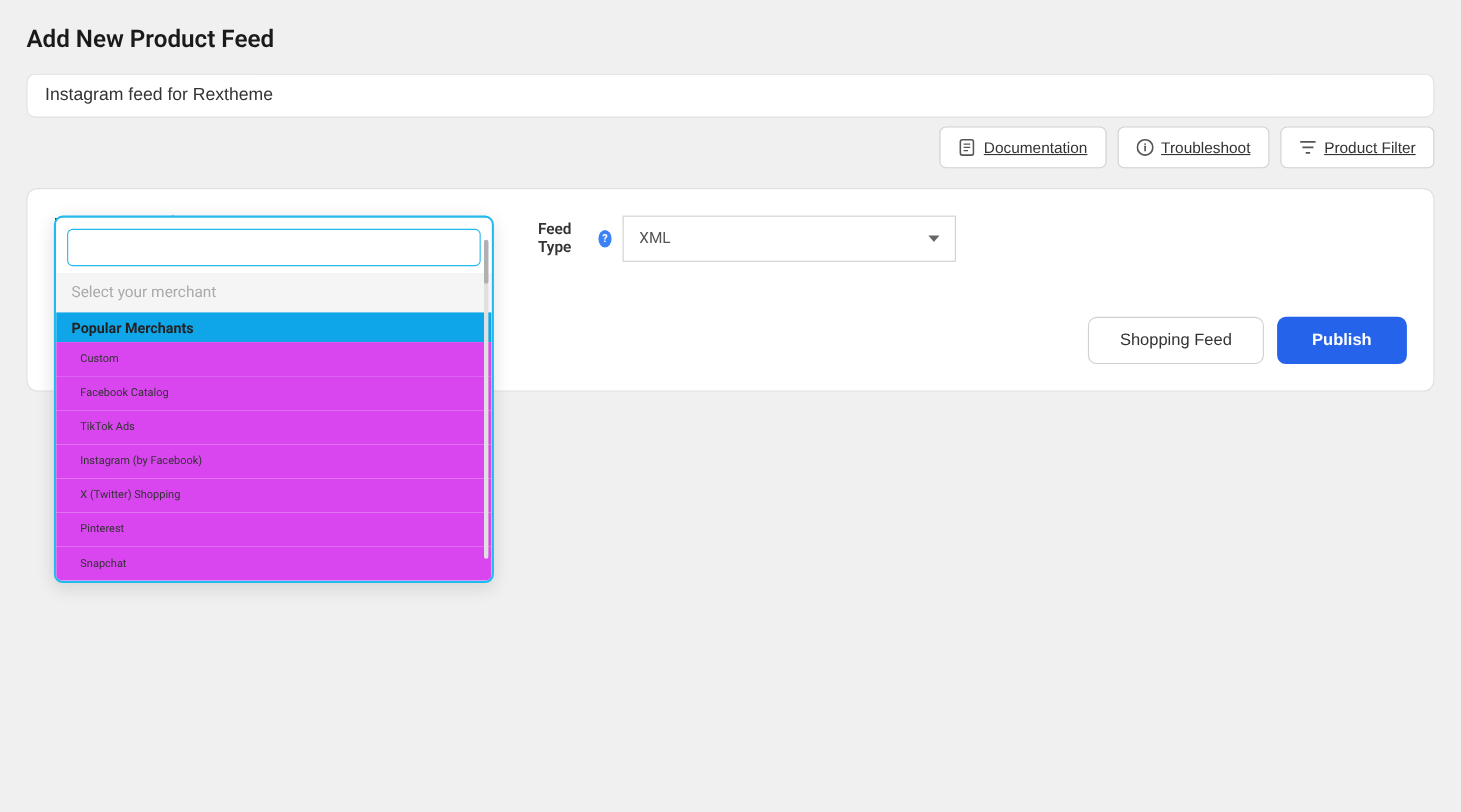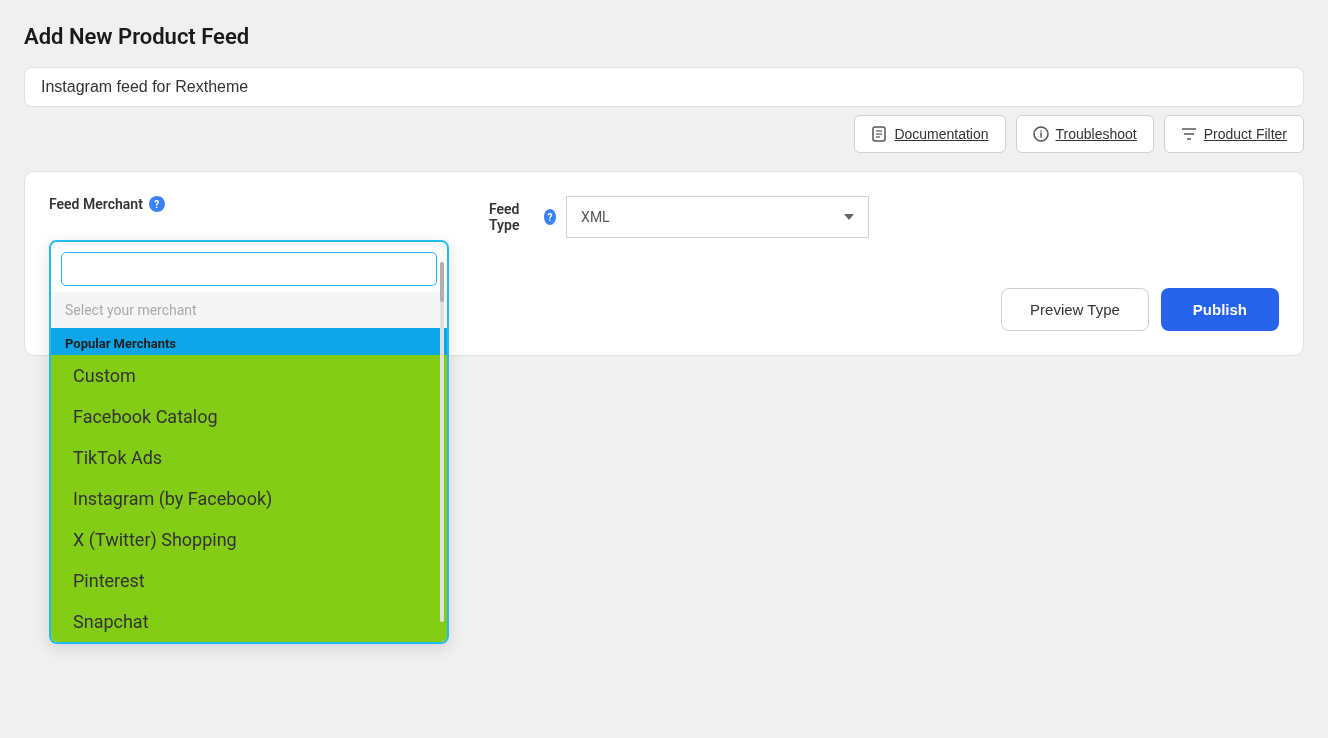--- a/index.html
+++ b/index.html
@@ -128,21 +128,20 @@
       position: absolute;
       top: 0;
       left: 0;
       width: 100%;
       background: #fff;
       border: 2px solid #22b8f0;
       border-radius: 8px;
       z-index: 100;
       box-shadow: 0 4px 16px rgba(0,0,0,0.12);
       overflow: hidden;
-      margin-top: 44px;
     }
     .dropdown-search-wrapper {
       padding: 10px 10px 6px 10px;
       background: #fff;
     }
     .dropdown-search {
       width: 100%;
       border: 1.5px solid #22b8f0;
       border-radius: 5px;
       padding: 8px 10px;
@@ -162,24 +161,24 @@
     }
     .dropdown-group-label {
       padding: 8px 14px 4px 14px;
       font-size: 13px;
       font-weight: 700;
       color: #222;
       background: #0ea5e9;
     }
     .dropdown-item {
       padding: 10px 14px 10px 22px;
-      font-size: 18px;
-      color: #333;
-      cursor: pointer;
-      background: #84cc16;
+      font-size: 10px;
+      color: #333;
+      cursor: pointer;
+      background: #d946ef;
     }
     
     .action-row {
       display: flex;
       justify-content: flex-end;
       gap: 12px;
       margin-top: 30px;
       padding-top: 20px;
     }
     .btn-preview {
@@ -304,17 +303,17 @@
           <span class="help-icon">?</span>
         </label>
         <div class="select-box">
           <span>XML</span>
           <span class="chevron-down"></span>
         </div>
       </div>
     </div>
 
     <div class="action-row">
-      <button class="btn-preview">Preview Type</button>
+      <button class="btn-preview">Shopping Feed</button>
       <button class="btn-publish">Publish</button>
     </div>
   </div>
 </div>
 
 </body></html>

